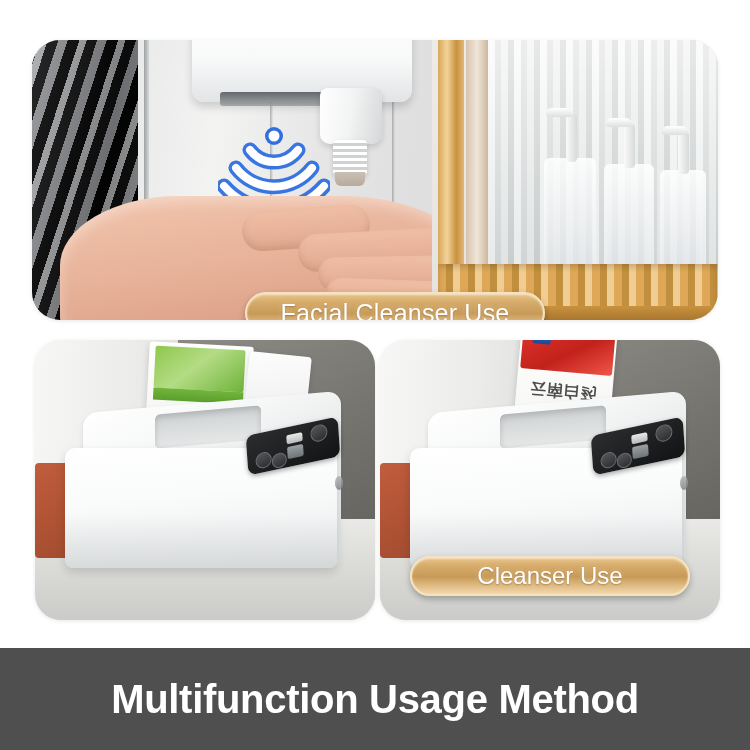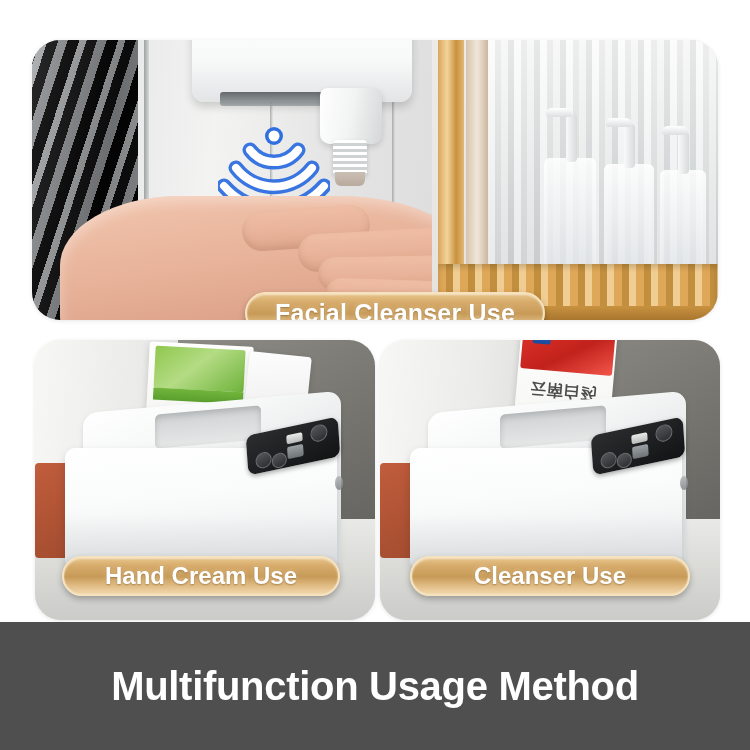--- a/index.html
+++ b/index.html
@@ -426,21 +426,21 @@
         #c79a57 52%,
         #e3c08a 80%,
         #f1d8ad 100%);
     border: 2px solid #f6e3bd;
     box-shadow:
        0 3px 6px rgba(0,0,0,0.28),
        inset 0 1px 2px rgba(255,255,255,0.55);
   }
   .pill-text {
     color: #ffffff;
-    font-weight: bold;
+    font-weight: normal;
     white-space: nowrap;
     text-shadow:
        0 1px 2px rgba(120,80,30,0.55),
        0 0 5px rgba(255,240,210,0.35);
   }
 
   #pill-facial {
     left: 213px; top: 252px;
     width: 300px; height: 42px;
     border-radius: 21px;
@@ -459,21 +459,21 @@
     width: 280px; height: 40px;
     border-radius: 20px;
   }
   #pill-ointment .pill-text { font-size: 24px; }
 
   
   #footer-banner {
     position: absolute;
     left: 0; bottom: 0;
     width: 750px;
-    height: 128px;
+    height: 102px;
     background: #4f4f4f;
     display: flex;
     align-items: center;
     justify-content: center;
   }
   #footer-title {
     color: #ffffff;
     font-family: "Liberation Sans", sans-serif;
     font-weight: bold;
     font-size: 40px;
@@ -576,23 +576,20 @@
 
     <div class="ctrl-panel">
       <div class="ctrl-btn" style="left:64px; top:4px; width:17px; height:17px;"></div>
       <div class="ctrl-screen" style="left:40px; top:8px; width:16px; height:9px;"></div>
       <div class="ctrl-screen" style="left:40px; top:20px; width:16px; height:12px; background:linear-gradient(180deg,#9aa0a3,#6f7477);"></div>
       <div class="ctrl-btn" style="left:8px; top:20px; width:16px; height:16px;"></div>
       <div class="ctrl-btn" style="left:28px; top:24px; width:15px; height:15px; left:24px;"></div>
     </div>
     <div class="box-sensor-dot"></div>
 
-    <div class="pill" id="pill-hand">
-      <span class="pill-text">Hand Cream Use</span>
-    </div>
   </div>
 
   <div class="panel" id="panel-ointment">
 
     <div class="bg-wall-left"></div>
     <div class="bg-wall-right"></div>
     <div class="bg-counter"></div>
     <div class="bg-terracotta"></div>
 
     <div class="tube-red">

